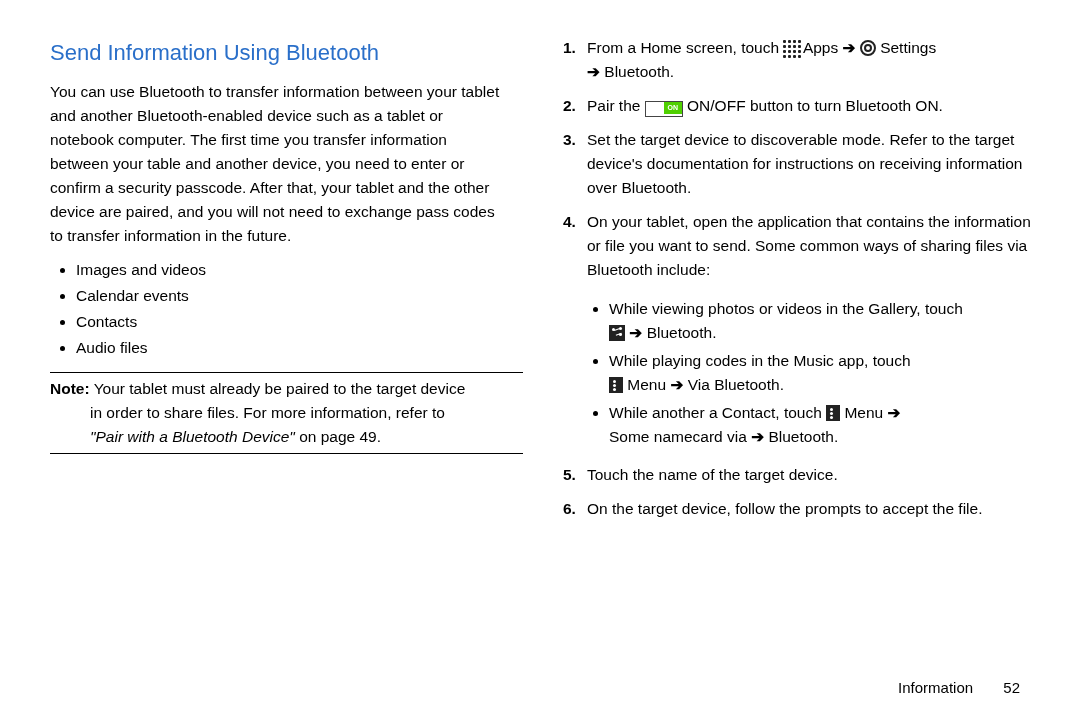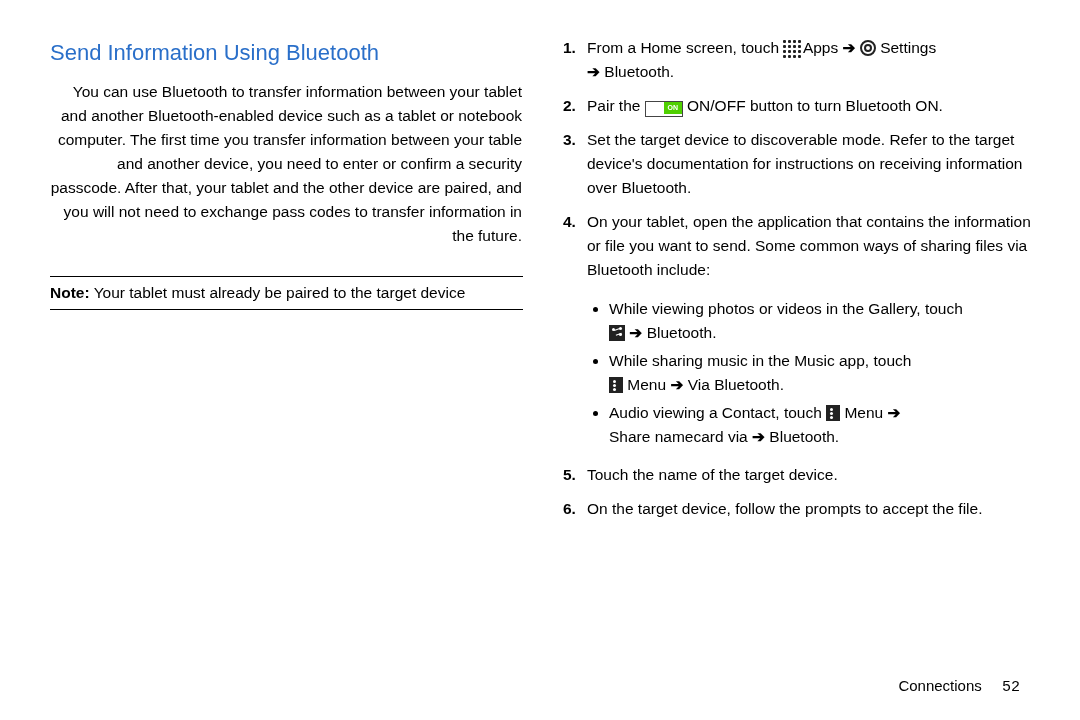--- a/index.html
+++ b/index.html
@@ -24,43 +24,42 @@
     flex: 1;
     min-width: 0;
   }
   .heading {
     color: #2a6fc9;
     font-size: 22px;
     font-weight: 400;
     margin: 0 0 10px 0;
   }
   .para {
-    margin: 0 1px 10px 0;
-    text-align: right;
+    margin: 0 15px 10px 0;
   }
   .bold { font-weight: 400; }
   .subhead {
     font-weight: 700;
     margin: 14px 0 4px 0;
   }
   ul.bullets {
     list-style: disc;
     padding-left: 26px;
     margin: 2px 0 10px 0;
   }
   ul.bullets li {
     margin: 2px 0;
   }
   .hrule {
     border: none;
     border-top: 1px solid #000;
     margin: 4px 0;
   }
   .notebox {
-    margin: 28px 0;
+    margin: 12px 0;
   }
   .note-label {
     font-weight: 700;
   }
   .note-body-indent {
     padding-left: 40px;
   }
   .italic { font-style: italic; }
 
   ol.steps {
@@ -175,38 +174,47 @@
   ul.sub-bullets li {
     margin: 4px 0;
   }
   .footer {
     position: absolute;
     bottom: 24px;
     right: 60px;
     font-size: 15px;
   }
   .footer-num {
-    margin-left: 16px;
-    font-family: Liberation Mono, monospace;
+    margin-left: 26px;
   }
 </style>
 </head>
 <body>
 
 <div class="page">
 
   <div class="col">
     <h2 class="heading">Send Information Using Bluetooth</h2>
     <p class="para">You can use Bluetooth to transfer information between your tablet and another Bluetooth-enabled device such as a tablet or notebook computer. The first time you transfer information between your table and another device, you need to enter or confirm a security passcode. After that, your tablet and the other device are paired, and you will not need to exchange pass codes to transfer information in the future.</p>
 
+    <ul class="bullets">
+      <li>Images and videos</li>
+      <li>Calendar events</li>
+      <li>Contacts</li>
+      <li>Audio files</li>
+    </ul>
 
     <div class="notebox">
       <hr class="hrule">
       <div>
         <span class="note-label">Note:</span><span> Your tablet must already be paired to the target device</span>
+      </div>
+      <div class="note-body-indent">
+        <span>in order to share files. For more information, refer to</span><br>
+        <span class="italic">"Pair with a Bluetooth Device"</span><span> on page 49.</span>
       </div>
       <hr class="hrule">
     </div>
   </div>
 
   <div class="col">
     <ol class="steps">
 
       <li>
         <div class="num">1.</div>
@@ -246,32 +254,32 @@
         <div class="body">
           <span>On your tablet, open the application that contains the information or file you want to send. Some common ways of sharing files via Bluetooth include:</span>
           <ul class="sub-bullets">
             <li>
               <span>While viewing photos or videos in the Gallery, touch </span><br>
               <span class="share-sq"></span>
               <span class="bold arrow">➔</span>
               <span class="bold">Bluetooth</span>.
             </li>
             <li>
-              <span>While sharing music in the Music app, touch </span><br>
+              <span>While playing codes in the Music app, touch </span><br>
               <span class="menu-sq"></span>
               <span class="bold"> Menu </span>
               <span class="bold arrow">➔</span>
               <span class="bold"> Via Bluetooth</span>.
             </li>
             <li>
-              <span>Audio viewing a Contact, touch </span>
+              <span>While another a Contact, touch </span>
               <span class="menu-sq"></span>
               <span class="bold">Menu </span>
               <span class="bold arrow">➔</span><br>
-              <span class="bold">Share namecard via </span>
+              <span class="bold">Some namecard via </span>
               <span class="bold arrow">➔</span>
               <span class="bold"> Bluetooth</span>.
             </li>
           </ul>
         </div>
       </li>
 
       <li>
         <div class="num">5.</div>
         <div class="body">Touch the name of the target device.</div>
@@ -281,15 +289,15 @@
         <div class="num">6.</div>
         <div class="body">On the target device, follow the prompts to accept the file.</div>
       </li>
 
     </ol>
   </div>
 
 </div>
 
 <div class="footer">
-  <span>Connections</span>
+  <span>Information</span>
   <span class="footer-num">52</span>
 </div>
 
 </body></html>

